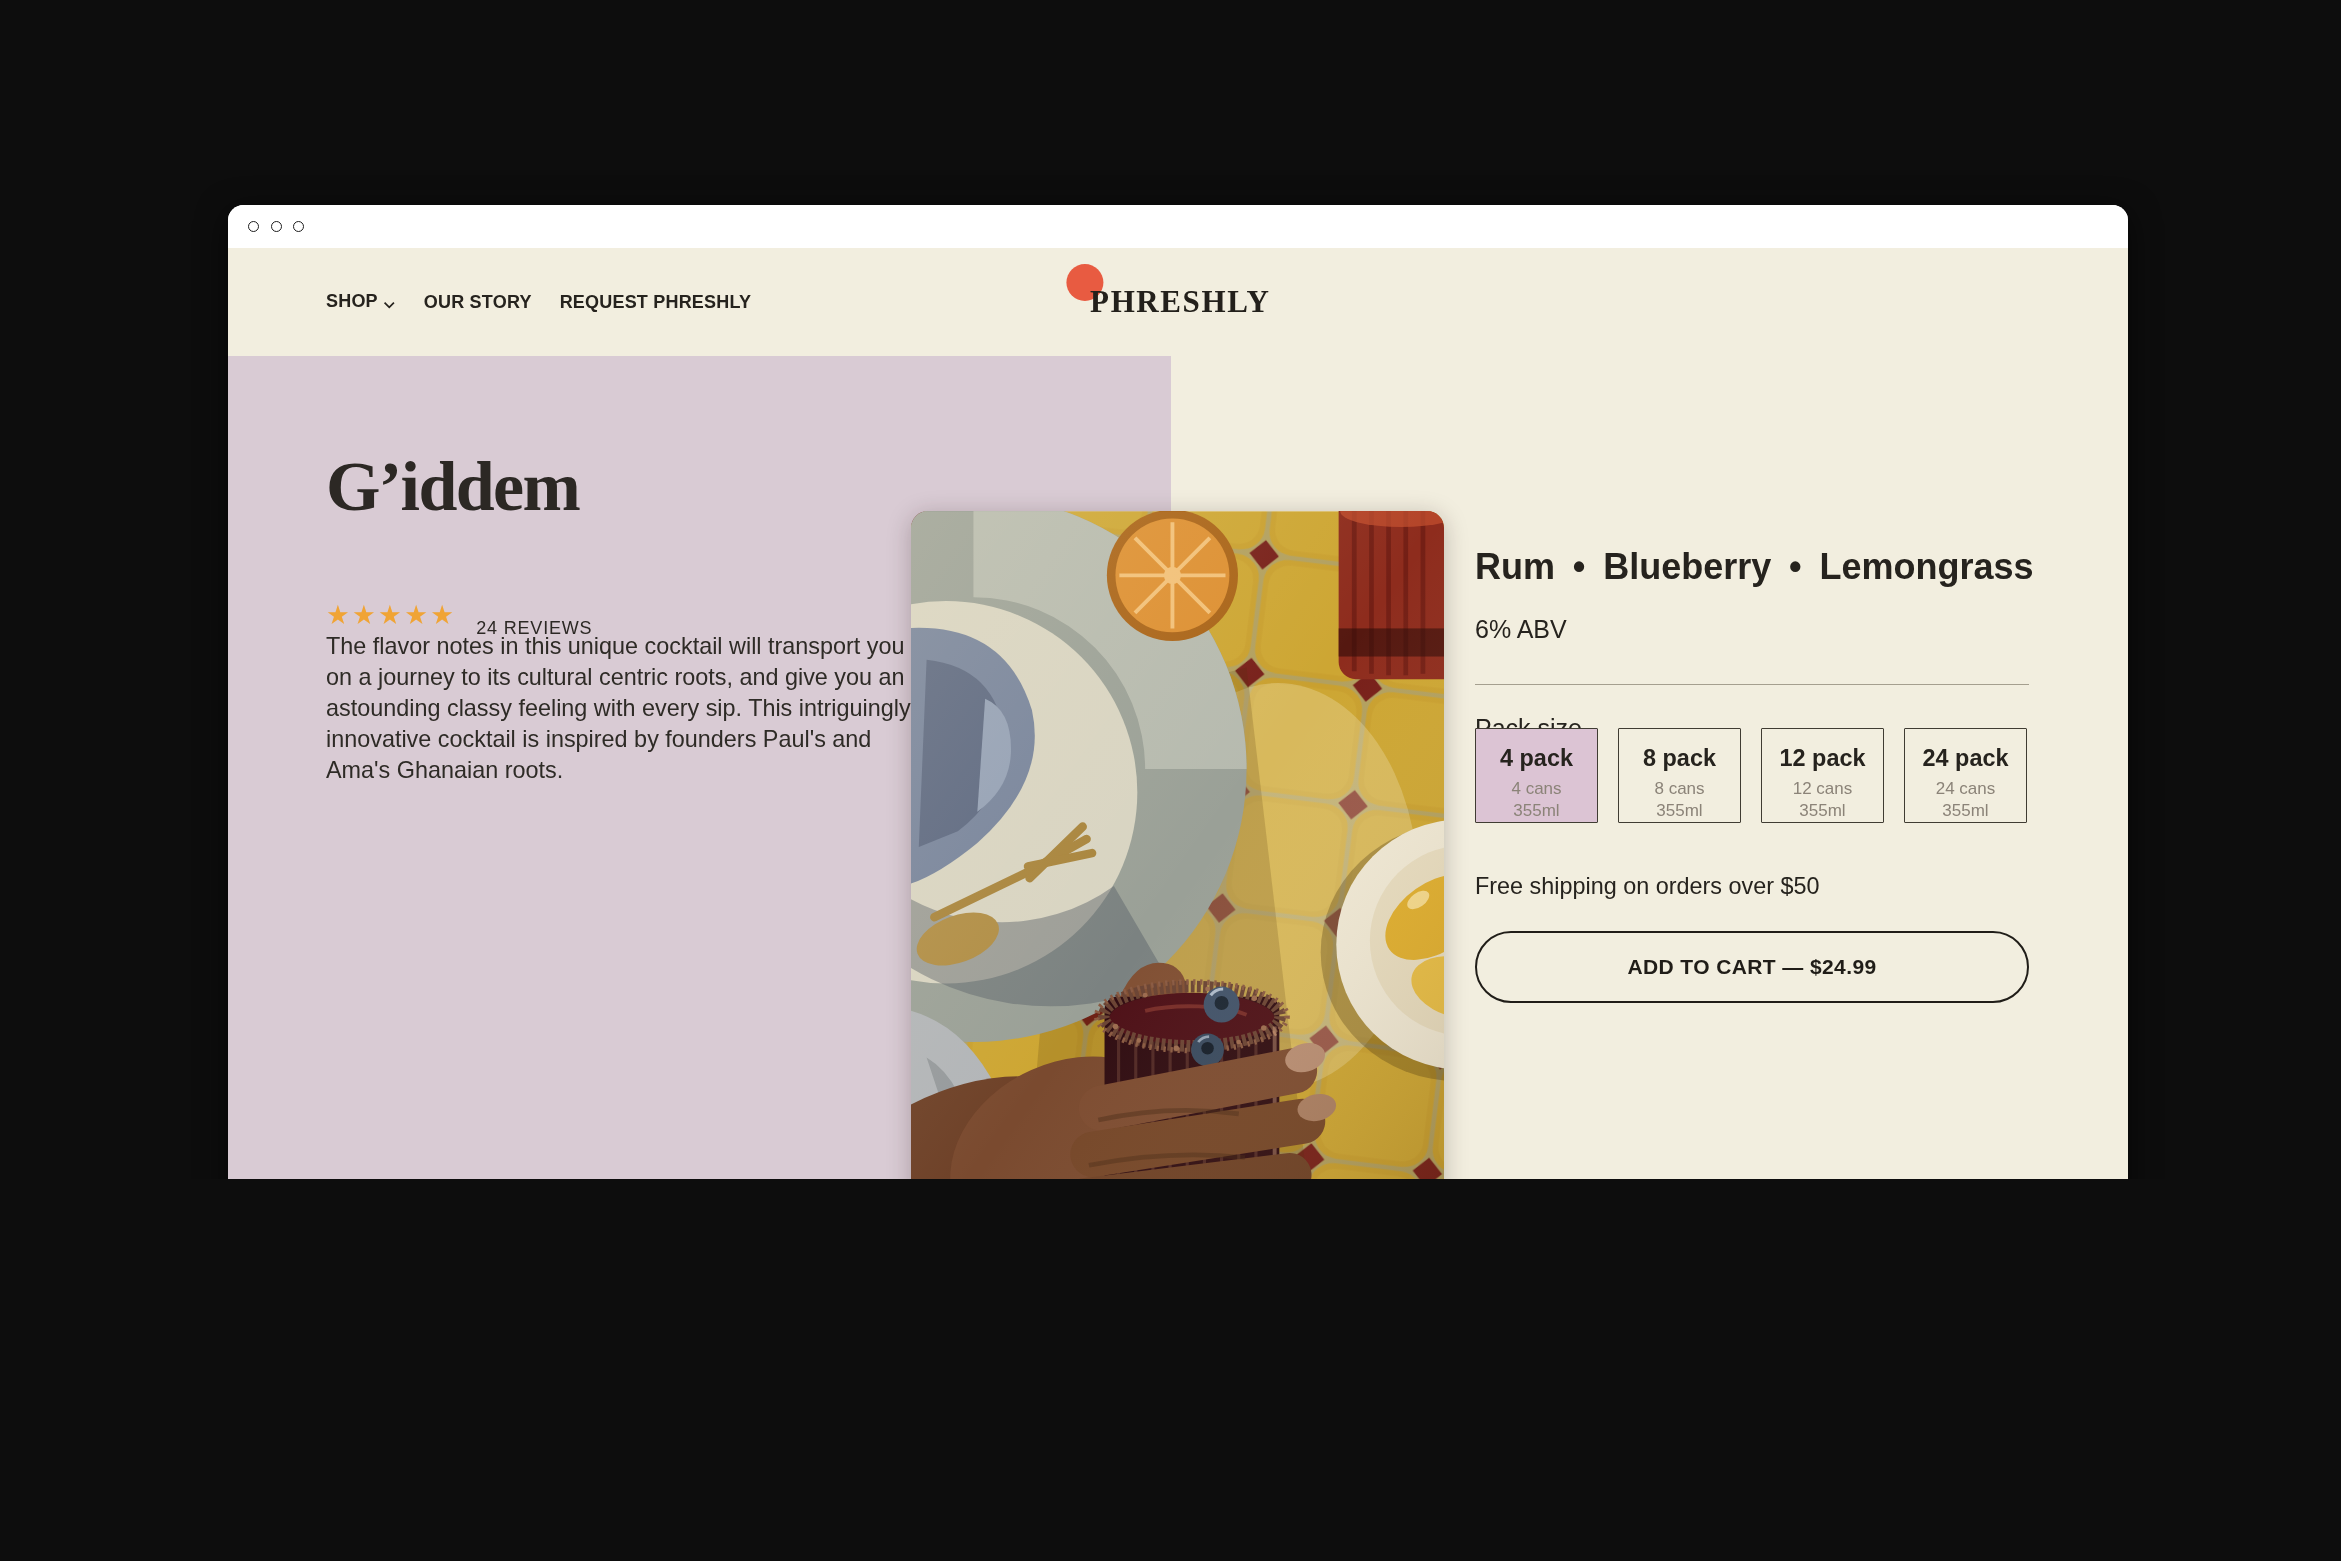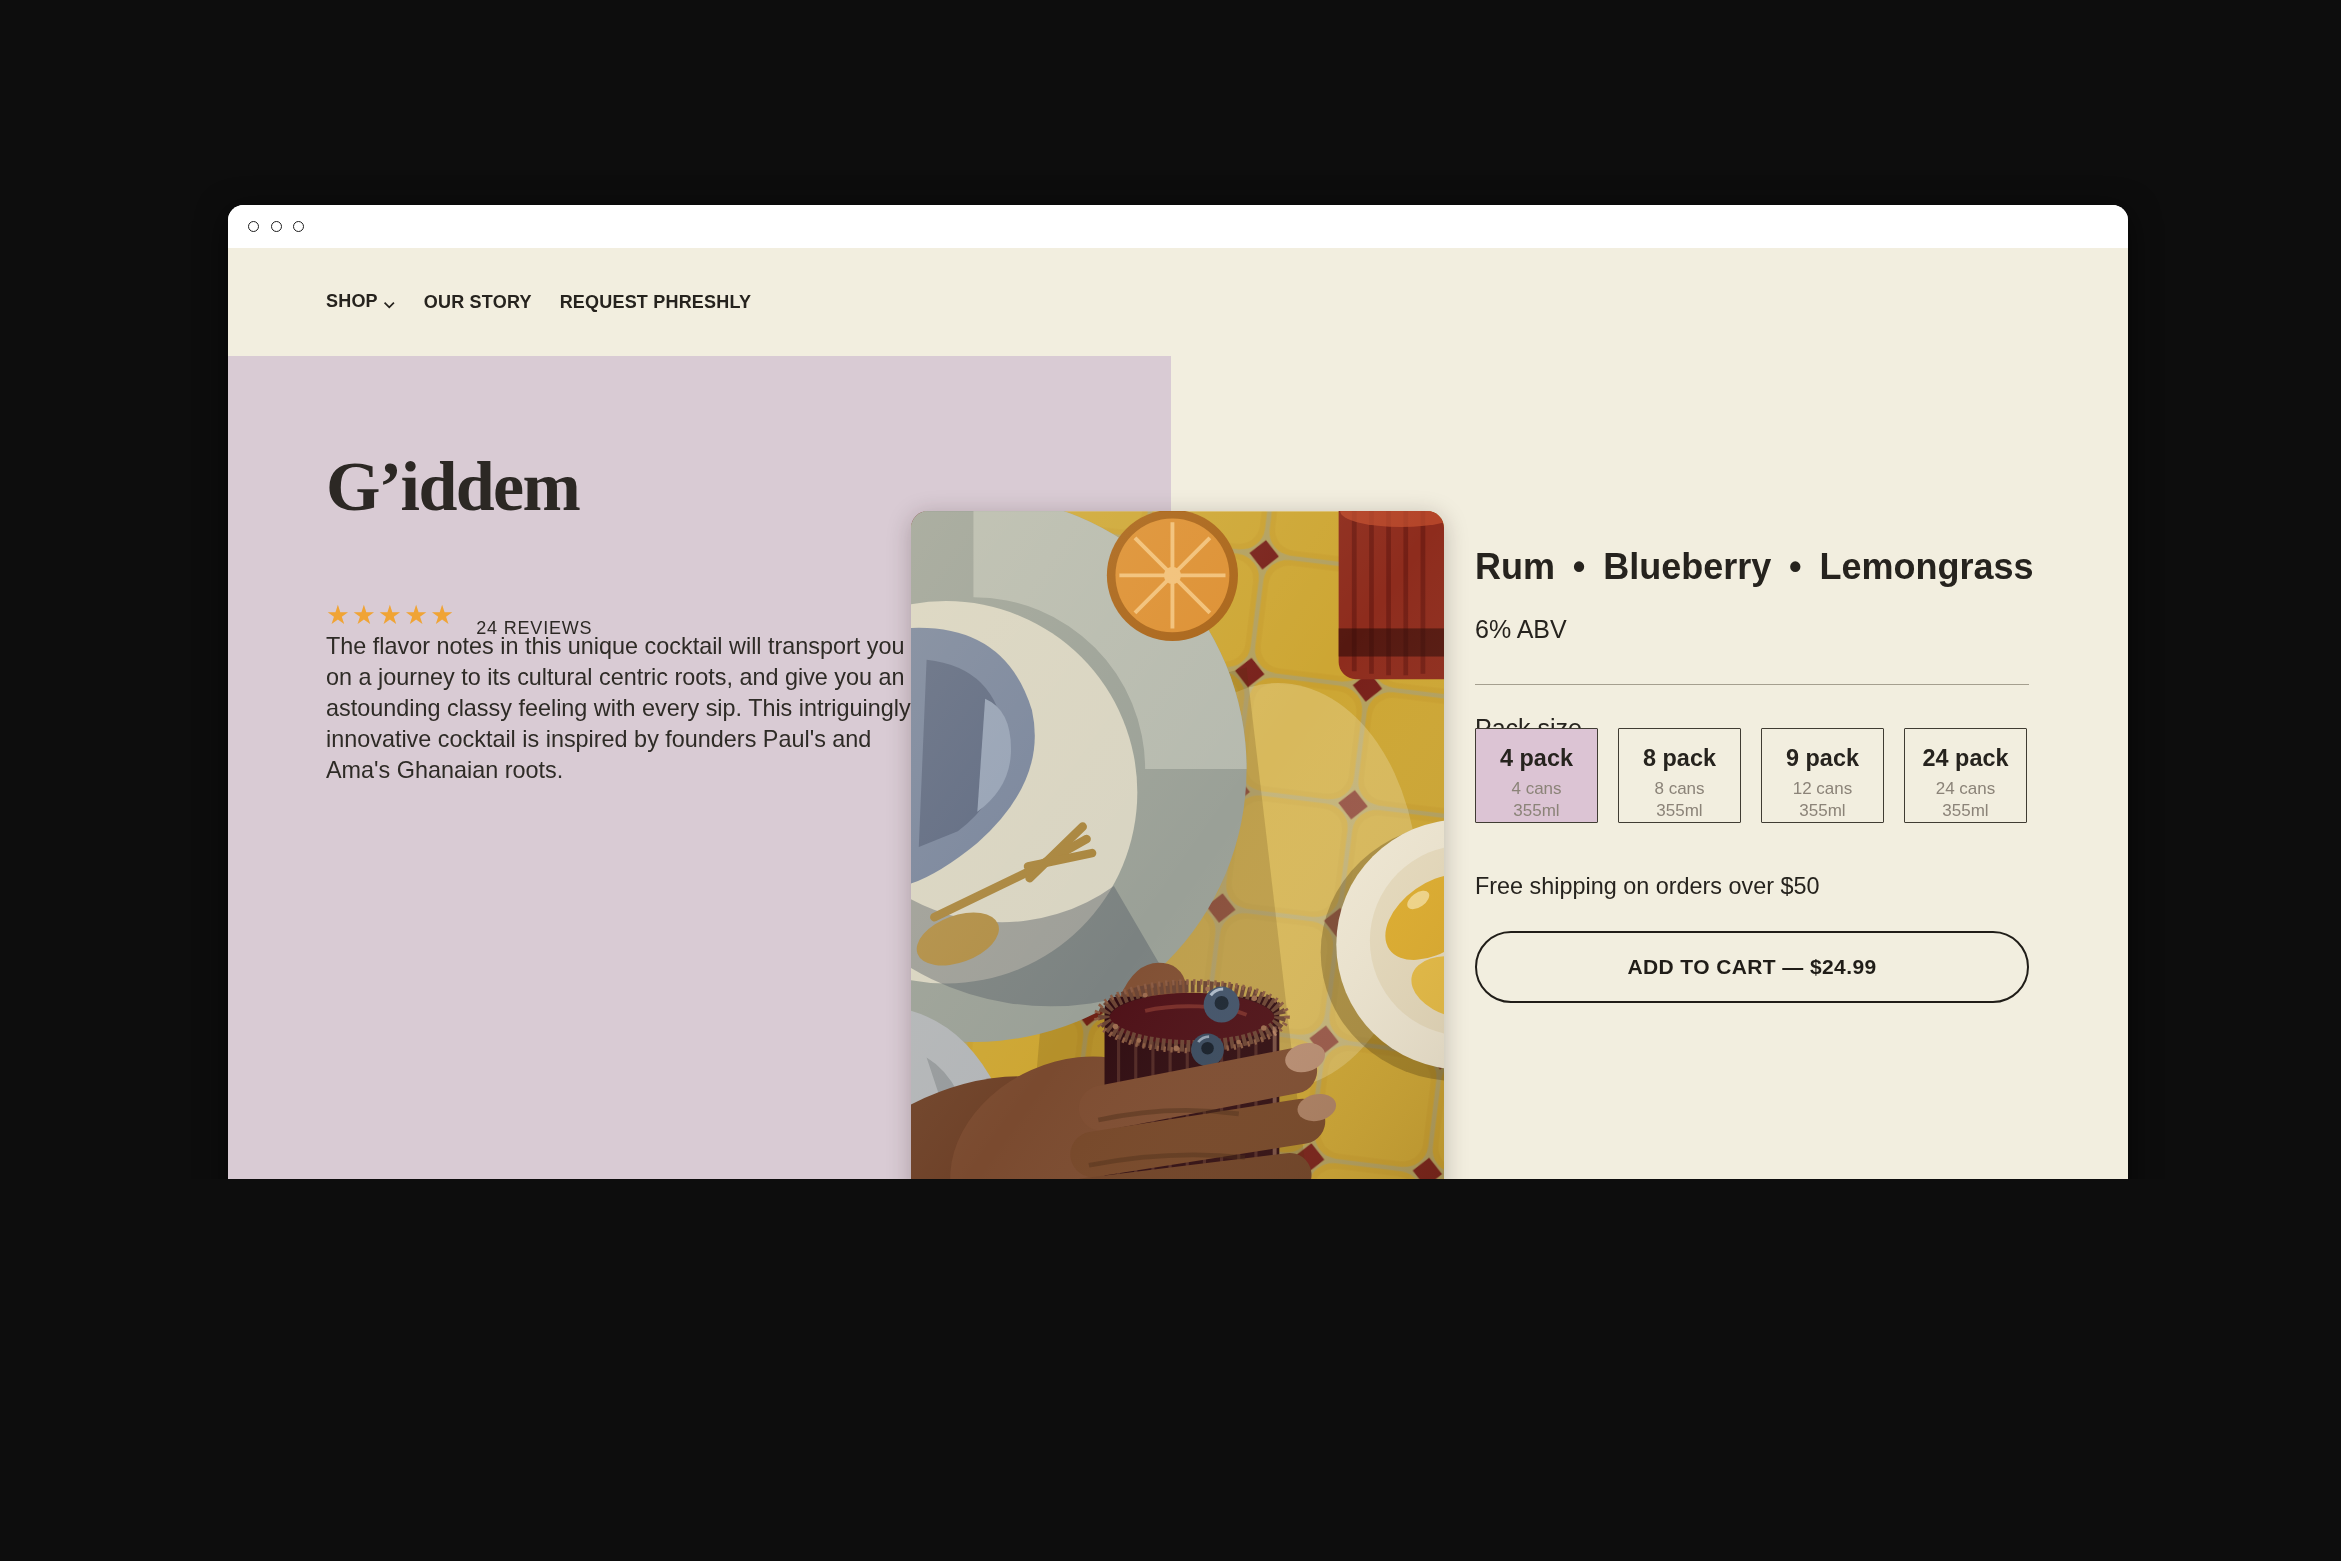--- a/index.html
+++ b/index.html
@@ -107,20 +107,26 @@
             </span>
           </div>
           <div class="nav-item">
             <span>OUR STORY</span>
           </div>
           <div class="nav-item">
             <span>REQUEST PHRESHLY</span>
           </div>
         </div>
 
+        <div class="logo-wrap">
+          <div class="logo">
+            <span class="logo-circle"></span>
+            <span class="logo-text">PHRESHLY</span>
+          </div>
+        </div>
 
       </div>
 
       <div class="content">
         <div class="pink-panel"></div>
 
         <div class="left-col">
           <h1 class="product-title">G’iddem</h1>
           <div class="rating-row">
             <span class="stars">★★★★★</span>
@@ -274,21 +280,21 @@
               <div class="pack-label">4 pack</div>
               <div class="pack-sub">4 cans</div>
               <div class="pack-sub">355ml</div>
             </div>
             <div class="pack-card">
               <div class="pack-label">8 pack</div>
               <div class="pack-sub">8 cans</div>
               <div class="pack-sub">355ml</div>
             </div>
             <div class="pack-card">
-              <div class="pack-label">9 pack</div>
+              <div class="pack-label">12 pack</div>
               <div class="pack-sub">12 cans</div>
               <div class="pack-sub">355ml</div>
             </div>
             <div class="pack-card">
               <div class="pack-label">24 pack</div>
               <div class="pack-sub">24 cans</div>
               <div class="pack-sub">355ml</div>
             </div>
           </div>
 

